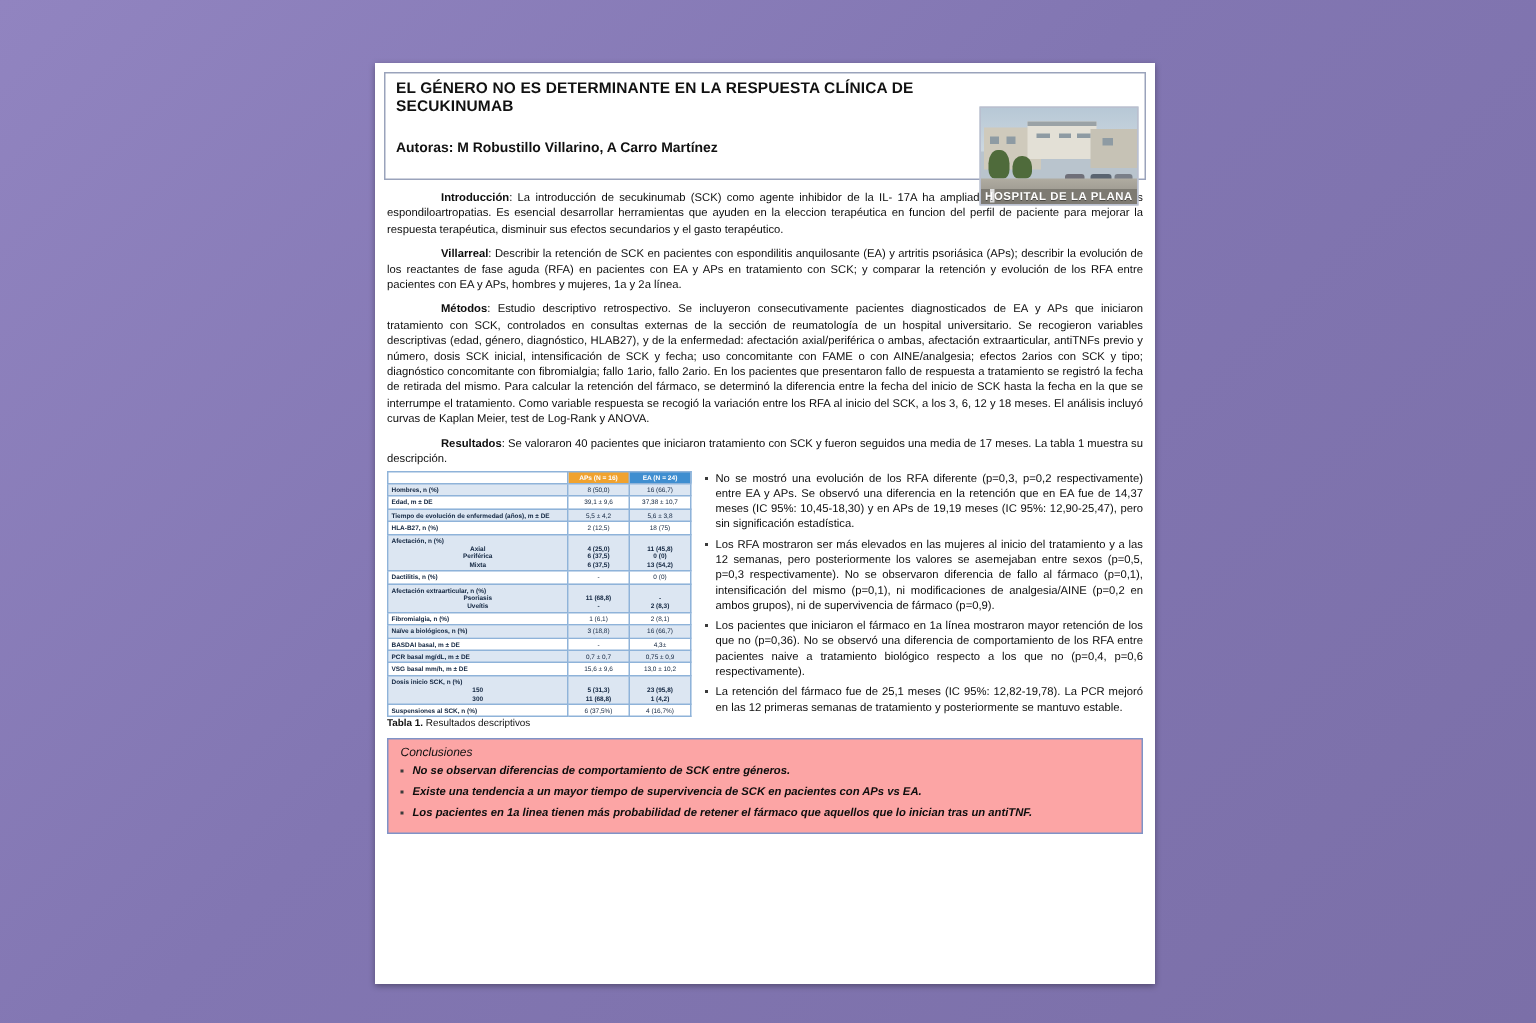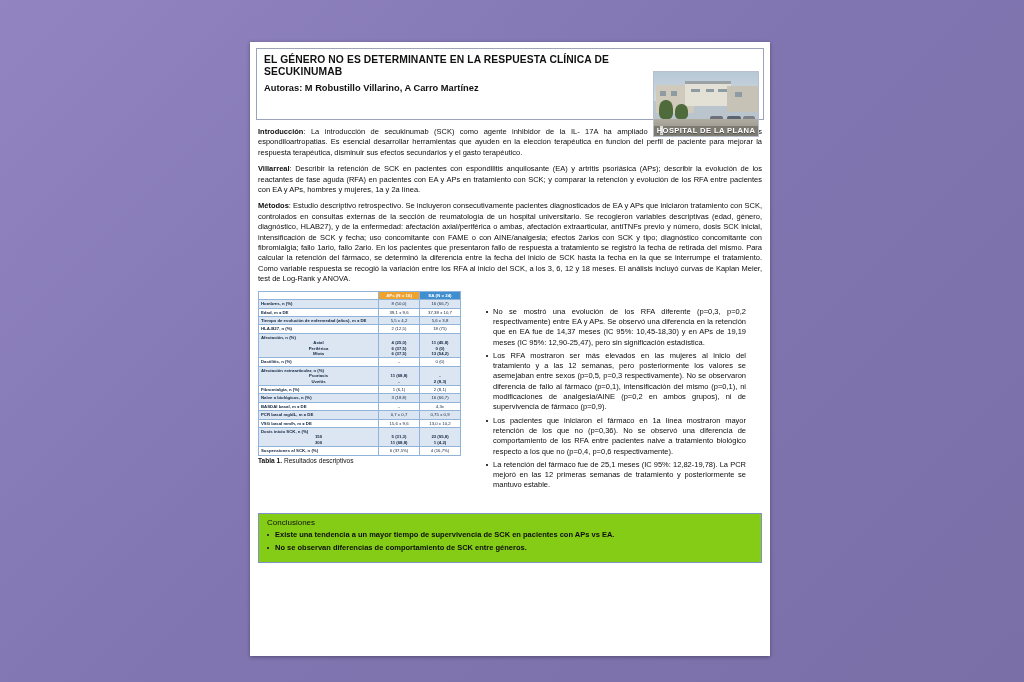--- a/index.html
+++ b/index.html
@@ -28,21 +28,21 @@
     height:72px;
     box-sizing:border-box;
     padding:5px 7px 0 7px;
     background:#fff;
   }
   .title{
     font-size:10.3px;font-weight:bold;color:#111;line-height:12.2px;
     letter-spacing:.1px;width:395px;
   }
   .authors{
-    margin-top:4px;font-size:9.3px;font-weight:bold;color:#111;line-height:12px;
+    margin-top:14px;font-size:9.3px;font-weight:bold;color:#111;line-height:12px;
     width:405px;
   }
   .logo{
     position:absolute;right:4px;top:22px;width:104px;height:64px;
     border:1px solid #b9bfcf;overflow:hidden;background:#b9c4cd;
   }
   .logo .sky{position:absolute;left:0;top:0;width:100%;height:46%;
     background:linear-gradient(180deg,#b7c8d6 0%,#cdd8e0 100%);}
   .logo .bldg1{position:absolute;left:2%;top:20%;width:36%;height:44%;background:#cfcabc;}
   .logo .bldg2{position:absolute;left:30%;top:14%;width:44%;height:34%;
@@ -60,21 +60,21 @@
     font-size:7.6px;font-weight:bold;color:#ffffff;letter-spacing:.4px;
     text-shadow:0 1px 0 rgba(0,0,0,.4);}
   .logo .post{position:absolute;left:6%;bottom:2%;width:2.5%;height:13%;background:#ddd;}
 
   
   .sect{
     margin:7px 8px 0 8px;
     font-size:7.5px;line-height:10.4px;color:#0d0d0d;
     text-align:justify;
   }
-  .sect b{font-weight:bold;}
+  .sect b{font-weight:bold;margin-left:36px;}
   .sect p{margin:0 0 6px 0;}
 
   
   .resultsrow{
     margin:2px 8px 0 8px;display:flex;gap:7px;align-items:flex-start;
   }
   .tablecol{width:203px;flex:0 0 203px;}
   .bulletcol{flex:1;}
 
   table.t1{border-collapse:collapse;width:203px;table-layout:fixed;
@@ -86,34 +86,35 @@
   th.h-ea{background:#3f8ed0;width:36px;}
   table.t1 td.lbl{text-align:left;font-weight:bold;}
   table.t1 td.val{text-align:center;width:36px;}
   table.t1 tr.alt td{background:#dce6f2;}
   table.t1 tr td{background:#ffffff;}
   table.t1 tr.alt td{background:#dce6f2;}
   .sub{display:block;text-align:center;font-weight:bold;}
   .tcap{font-size:6.6px;color:#111;margin-top:1px;}
   .tcap b{font-weight:bold;}
 
-  ul.bl{list-style:none;margin:16px;padding:0;}
+  ul.bl{list-style:none;margin:0;padding:0;}
   ul.bl li{
     position:relative;padding-left:9px;margin-bottom:3px;
     font-size:7.5px;line-height:10.3px;text-align:justify;color:#0d0d0d;
   }
   ul.bl li:before{
     content:"";position:absolute;left:2px;top:4px;width:2px;height:2px;
     background:#3a3a3a;
   }
 
   
   .concl{
     margin:6px 8px 0 8px;border:1px solid #7f93c7;padding:4px 6px 5px 6px;
-    background:#84cc16;
+    background:#fca5a5;
+    font-style:italic;
   }
   .concl-title{font-size:8px;color:#111;margin:0 0 3px 2px;}
   ul.cl{list-style:none;margin:0;padding:0;}
   ul.cl li{
     position:relative;padding-left:10px;margin-bottom:3px;
     font-size:7.5px;font-weight:bold;line-height:10.6px;text-align:justify;color:#0d0d0d;
   }
   ul.cl li:before{
     content:"";position:absolute;left:2px;top:4px;width:2px;height:2px;background:#3a3a3a;
   }
@@ -149,20 +150,21 @@
         <div class="signband"></div>
         <div class="post"></div>
         <div class="signtext">HOSPITAL DE LA PLANA</div>
       </div>
     </div>
 
     <div class="sect">
       <p><b>Introducción</b><span>: La introducción de secukinumab (SCK) como agente inhibidor de la IL- 17A ha ampliado el abanico terapeutico de las espondiloartropatias. Es esencial desarrollar herramientas que ayuden en la eleccion terapéutica en funcion del perfil de paciente para mejorar la respuesta terapéutica, disminuir sus efectos secundarios y el gasto terapéutico.</span></p>
       <p><b>Villarreal</b><span>: Describir la retención de SCK en pacientes con espondilitis anquilosante (EA) y artritis psoriásica (APs); describir la evolución de los reactantes de fase aguda (RFA) en pacientes con EA y APs en tratamiento con SCK; y comparar la retención y evolución de los RFA entre pacientes con EA y APs, hombres y mujeres, 1a y 2a línea.</span></p>
       <p><b>Métodos</b><span>: Estudio descriptivo retrospectivo. Se incluyeron consecutivamente pacientes diagnosticados de EA y APs que iniciaron tratamiento con SCK, controlados en consultas externas de la sección de reumatología de un hospital universitario. Se recogieron variables descriptivas (edad, género, diagnóstico, HLAB27), y de la enfermedad: afectación axial/periférica o ambas, afectación extraarticular, antiTNFs previo y número, dosis SCK inicial, intensificación de SCK y fecha; uso concomitante con FAME o con AINE/analgesia; efectos 2arios con SCK y tipo; diagnóstico concomitante con fibromialgia; fallo 1ario, fallo 2ario. En los pacientes que presentaron fallo de respuesta a tratamiento se registró la fecha de retirada del mismo. Para calcular la retención del fármaco, se determinó la diferencia entre la fecha del inicio de SCK hasta la fecha en la que se interrumpe el tratamiento. Como variable respuesta se recogió la variación entre los RFA al inicio del SCK, a los 3, 6, 12 y 18 meses. El análisis incluyó curvas de Kaplan Meier, test de Log-Rank y ANOVA.</span></p>
+      <p style="margin-bottom:2px;"><b>Resultados</b><span>: Se valoraron 40 pacientes que iniciaron tratamiento con SCK y fueron seguidos una media de 17 meses. La tabla 1 muestra su descripción.</span></p>
     </div>
 
     <div class="resultsrow">
       <div class="tablecol">
         <table class="t1">
           <thead>
             <tr>
               <th class="h-blank"></th>
               <th class="h-aps">APs (N = 16)</th>
               <th class="h-ea">EA (N = 24)</th>
@@ -249,19 +251,20 @@
             <li>Los RFA mostraron ser más elevados en las mujeres al inicio del tratamiento y a las 12 semanas, pero posteriormente los valores se asemejaban entre sexos (p=0,5, p=0,3 respectivamente). No se observaron diferencia de fallo al fármaco (p=0,1), intensificación del mismo (p=0,1), ni modificaciones de analgesia/AINE (p=0,2 en ambos grupos), ni de supervivencia de fármaco (p=0,9).</li>
             <li>Los pacientes que iniciaron el fármaco en 1a línea mostraron mayor retención de los que no (p=0,36). No se observó una diferencia de comportamiento de los RFA entre pacientes naive a tratamiento biológico respecto a los que no (p=0,4, p=0,6 respectivamente).</li>
             <li>La retención del fármaco fue de 25,1 meses (IC 95%: 12,82-19,78). La PCR mejoró en las 12 primeras semanas de tratamiento y posteriormente se mantuvo estable.</li>
           </ul>
       </div>
     </div>
 
     <div class="concl">
       <div class="concl-title">Conclusiones</div>
       <ul class="cl" id="concl">
+          <li>No se observan diferencias de comportamiento de SCK entre géneros.</li>
           <li>Existe una tendencia a un mayor tiempo de supervivencia de SCK en pacientes con APs vs EA.</li>
-          <li>No se observan diferencias de comportamiento de SCK entre géneros.</li>
+          <li>Los pacientes en 1a linea tienen más probabilidad de retener el fármaco que aquellos que lo inician tras un antiTNF.</li>
         </ul>
     </div>
 
   </div>
 </div>
 
 </body></html>

